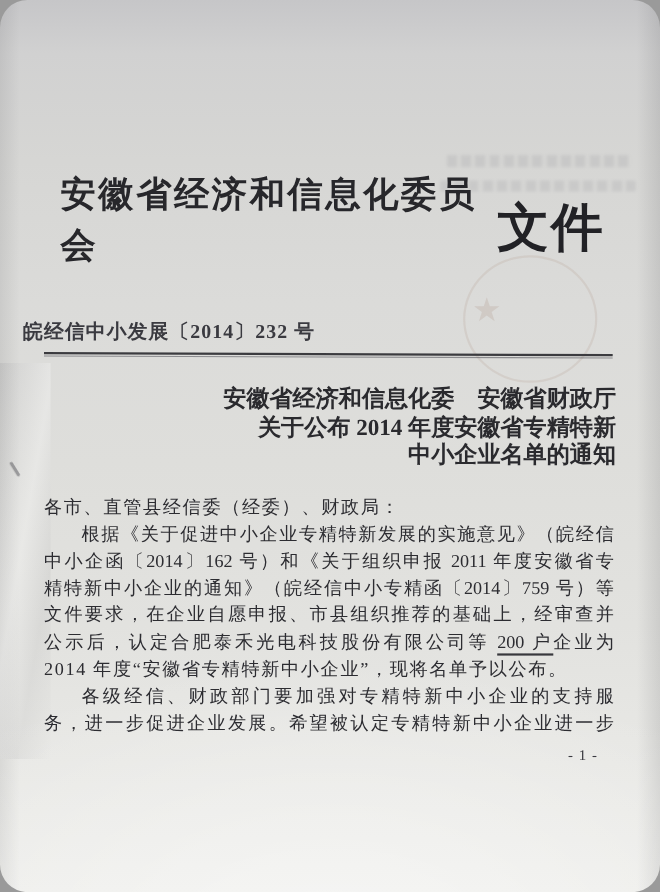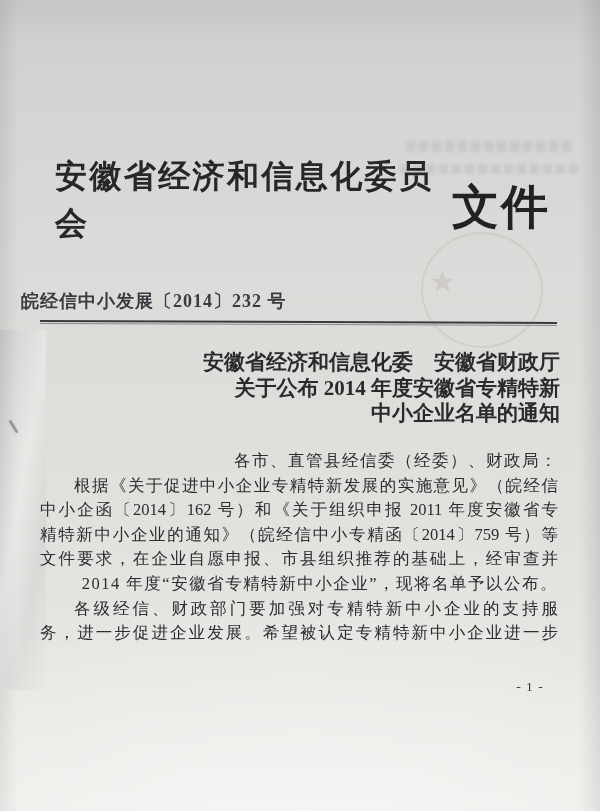--- a/index.html
+++ b/index.html
@@ -4,20 +4,21 @@
 <style>
   html,body{margin:0;padding:0;background:#9a9a9a;}
   .page{
     position:relative;width:600px;height:811px;overflow:hidden;
     font-family:"Liberation Serif","DejaVu Serif",serif;
     background:
       radial-gradient(130% 55% at 50% 108%, rgba(255,255,255,0.55), rgba(255,255,255,0) 62%),
       linear-gradient(90deg, rgba(60,60,65,0.10) 0, rgba(60,60,65,0) 3%, rgba(60,60,65,0) 96.5%, rgba(60,60,65,0.13) 100%),
       linear-gradient(180deg,#c6c6c8 0%,#d1d1d1 6%,#d6d6d4 18%,#dbdbd9 34%,#dededb 52%,#e2e2df 70%,#e9e9e6 88%,#ededea 100%);
     color:#2c2c31;
+    border-radius:25px;
   }
   
   .smudge{position:absolute;filter:blur(1.5px);opacity:0.20;border-radius:2px;
     background:repeating-linear-gradient(90deg, rgba(105,105,115,0.6) 0 9px, rgba(105,105,115,0.08) 9px 13px);}
   .smudge-1{left:406px;top:141px;width:168px;height:11px;}
   .smudge-2{left:400px;top:164px;width:178px;height:10px;}
   .seal{position:absolute;left:421px;top:232px;width:118px;height:112px;border-radius:50%;
     border:2px solid rgba(165,135,120,0.16);}
   .seal::after{content:"★";position:absolute;left:6px;top:30px;font-size:30px;color:rgba(165,135,120,0.20);}
   .crease-tick{position:absolute;left:6px;top:425px;width:15px;height:3px;background:rgba(70,70,78,0.45);
@@ -37,21 +38,21 @@
     transform:rotate(0.2deg);}
   
   .title{position:absolute;left:40px;top:350px;width:520px;text-align:right;
     font-size:21px;font-weight:bold;line-height:25.5px;color:#2a2a2e;}
   .title div{white-space:pre;}
   
   .body{position:absolute;left:40px;top:449px;width:518px;font-size:16.5px;
     line-height:24.6px;color:#2c2c31;}
   .bl{height:24.6px;overflow:visible;}
   .just{text-align:justify;text-align-last:justify;}
-  .plain{letter-spacing:1.5px;text-align:right;}
+  .plain{letter-spacing:1.5px;}
   .indent{text-indent:34px;}
   .u{border-bottom:2px solid #38383d;padding-bottom:1px;}
   
   .page-num{position:absolute;left:498px;top:679px;width:64px;text-align:center;
     font-size:13.5px;letter-spacing:1px;color:#3a3a40;}
 </style>
 </head>
 <body>
 
 <div class="page">
@@ -77,20 +78,21 @@
   </div>
 
   <div class="body">
     <div class="bl plain">各市、直管县经信委（经委）、财政局：</div>
 
     <div class="bl just indent">根据《关于促进中小企业专精特新发展的实施意见》（皖经信</div>
     <div class="bl just">中小企函〔2014〕162 号）和《关于组织申报 2011 年度安徽省专</div>
     <div class="bl just">精特新中小企业的通知》（皖经信中小专精函〔2014〕759 号）等</div>
     <div class="bl just">文件要求，在企业自愿申报、市县组织推荐的基础上，经审查并</div>
 
+    <div class="bl just"><span>公示后，认定合肥泰禾光电科技股份有限公司等 </span><span class="u">200 户</span><span>企业为</span></div>
 
     <div class="bl plain">2014 年度“安徽省专精特新中小企业”，现将名单予以公布。</div>
 
     <div class="bl just indent">各级经信、财政部门要加强对专精特新中小企业的支持服</div>
     <div class="bl just">务，进一步促进企业发展。希望被认定专精特新中小企业进一步</div>
   </div>
 
   <div class="page-num">- 1 -</div>
 
 </div>

